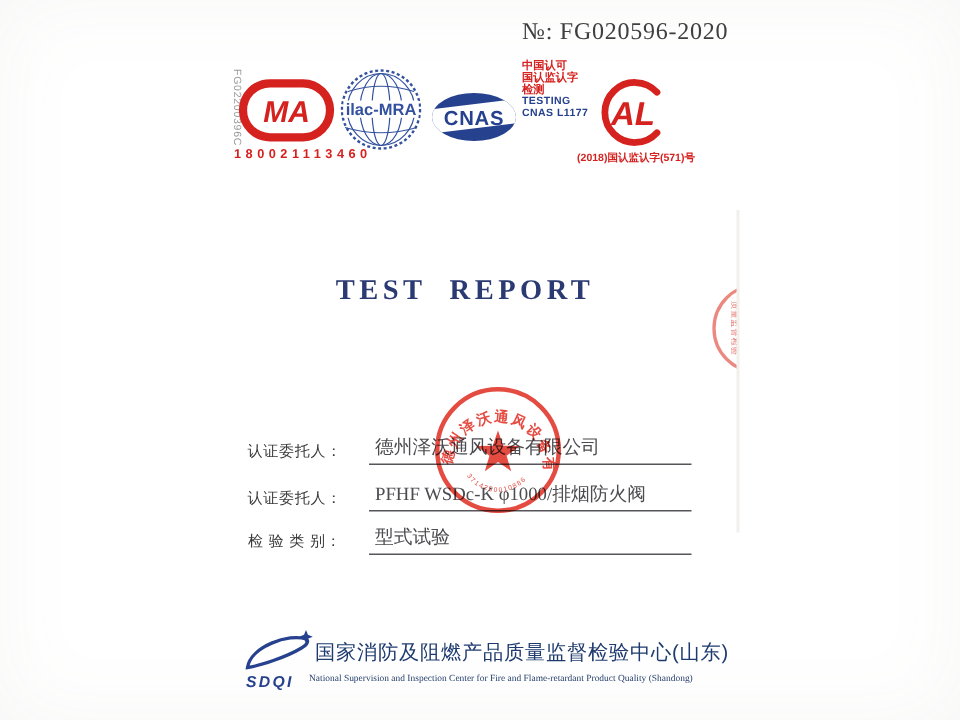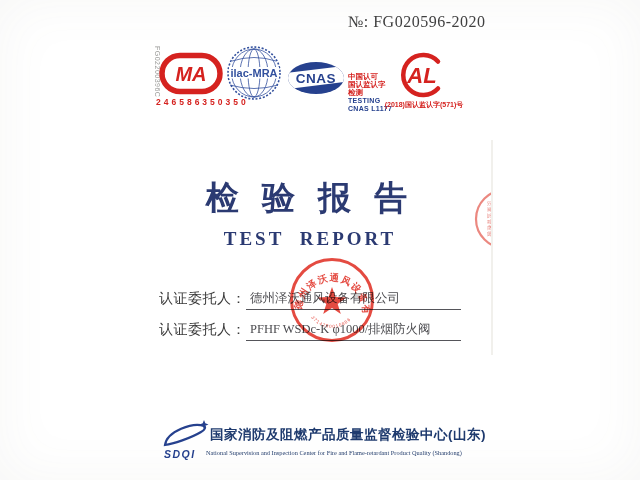--- a/index.html
+++ b/index.html
@@ -13,47 +13,47 @@
   
   .serial { position:absolute; left:348px; top:13px; font-family:"Liberation Serif",serif;
             font-size:16px; color:#3f3f3f; letter-spacing:0.5px; }
   
   .side-code { position:absolute; left:154px; top:46px; writing-mode:vertical-rl;
                text-orientation:sideways; font-size:7px; color:#9a9a98; letter-spacing:0.5px; }
   
   .logo { position:absolute; }
   .cma-num { position:absolute; left:156px; top:97px; color:#d5221f; font-size:8.5px;
              font-weight:bold; letter-spacing:3px; }
-  .cnas-lines { position:absolute; left:348px; top:73px; line-height:7.9px; }
+  .cnas-lines { position:absolute; left:348px; top:40px; line-height:7.9px; }
   .cnas-lines span { display:block; font-size:7.5px; font-weight:bold; }
   .cnas-lines .red { color:#d5221f; }
   .cnas-lines .navy { color:#26418e; font-size:7px; letter-spacing:0.3px; }
   .cal-caption { position:absolute; left:384px; top:100px; width:80px; text-align:center;
                  color:#d5221f; font-size:7px; font-weight:bold; white-space:nowrap; }
   
   .title-wrap { position:absolute; left:150px; top:176px; width:320px; text-align:center; }
   .title-zh { font-size:33px; font-weight:bold; color:#2b3a72; letter-spacing:7px; white-space:nowrap; }
   .title-en { margin-top:7px; font-family:"Liberation Serif",serif; font-size:19px; font-weight:bold;
               color:#2b3a72; letter-spacing:3px; word-spacing:8px;text-align:center; }
   
   .field { position:absolute; left:147px; white-space:nowrap; }
-  .field .lbl { display:inline-block; width:99px; text-align:right; font-size:14px;
+  .field .lbl { display:inline-block; width:99px; text-align:center; font-size:10px;
                 color:#3a3a3a; letter-spacing:0.5px; vertical-align:bottom; padding-bottom:2px;}
   .field .val { display:inline-block; width:215px; font-size:12.5px; color:#4c4c50;
                 border-bottom:1px solid #55555a; padding:0 0 2px 4px; vertical-align:bottom;
                 font-family:"Liberation Serif",serif; }
   .f1 { top:290px; } .f2 { top:321px; } .f3 { top:350px; }
   
   .main-seal { position:absolute; left:288px; top:256px; mix-blend-mode:multiply; opacity:0.92; }
   .edge-seal-clip { position:absolute; left:458px; top:186px; width:34px; height:66px;
                     overflow:hidden; mix-blend-mode:multiply; opacity:0.8; }
   .page-edge { position:absolute; left:491px; top:140px; width:2px; height:215px;
                background:#f1f0ec; }
   
-  .footer-zh { position:absolute; left:210px; top:426px; font-size:13.5px; font-weight:bold;
+  .footer-zh { position:absolute; left:210px; top:426px; font-size:13.5px; font-weight:normal;
                color:#1e3a6e; letter-spacing:0.5px; white-space:nowrap; }
   .footer-en { position:absolute; left:206px; top:449px; font-family:"Liberation Serif",serif;
                font-size:6.3px; color:#27406f; white-space:nowrap; }
   svg text { font-family:"Liberation Sans", sans-serif; }
 </style>
 </head>
 <body>
 
 <div class="paper">
 
@@ -61,21 +61,21 @@
     <span>№:</span>
     <span>FG020596-2020</span>
   </div>
 
   <div class="side-code">FG02200396C</div>
 
   <svg class="logo" style="left:158px; top:51px;" width="66" height="45" viewBox="0 0 66 45">
     <rect x="4" y="4.5" width="58" height="36" rx="18" fill="none" stroke="#d5221f" stroke-width="5.5"></rect>
     <text x="33" y="30" text-anchor="middle" font-size="20" font-weight="bold" font-style="italic" fill="#d5221f">MA</text>
   </svg>
-  <div class="cma-num">246586350350</div>
+  <div class="cma-num">180021113460</div>
 
   <svg class="logo" style="left:226px; top:45px;" width="56" height="56" viewBox="0 0 56 56">
     <circle cx="28" cy="28" r="26" fill="none" stroke="#33519e" stroke-width="1.6" stroke-dasharray="2 1.7"></circle>
     <ellipse cx="28" cy="28" rx="22.5" ry="24" fill="none" stroke="#33519e" stroke-width="0.8"></ellipse>
     <ellipse cx="28" cy="28" rx="14" ry="24" fill="none" stroke="#33519e" stroke-width="0.8"></ellipse>
     <ellipse cx="28" cy="28" rx="6" ry="24" fill="none" stroke="#33519e" stroke-width="0.8"></ellipse>
     <path d="M6,16 Q28,9 50,16" fill="none" stroke="#33519e" stroke-width="0.8"></path>
     <path d="M4,40 Q28,47 52,40" fill="none" stroke="#33519e" stroke-width="0.8"></path>
     <rect x="3" y="22" width="50" height="11.5" fill="#ffffff"></rect>
     <text x="28" y="31.5" text-anchor="middle" font-size="11" font-weight="bold" fill="#33519e">ilac-MRA</text>
@@ -101,29 +101,31 @@
     <span class="navy">CNAS L1177</span>
   </div>
 
   <svg class="logo" style="left:397px; top:50px;" width="50" height="50" viewBox="0 0 50 50">
     <path d="M41,11.5 A20,20 0 1 0 41,38.5" fill="none" stroke="#d5221f" stroke-width="4.5" stroke-linecap="round"></path>
     <text x="25" y="33" text-anchor="middle" font-size="22" font-weight="bold" font-style="italic" fill="#d5221f">AL</text>
   </svg>
   <div class="cal-caption">(2018)国认监认字(571)号</div>
 
   <div class="title-wrap">
-    <div class="title-zh">检 验 报 告</div>
     <div class="title-en">TEST REPORT</div>
   </div>
 
   <div class="field f1">
     <span class="lbl">认证委托人：</span><span class="val">德州泽沃通风设备有限公司</span>
   </div>
   <div class="field f2">
     <span class="lbl">认证委托人：</span><span class="val">PFHF WSDc-K φ1000/排烟防火阀</span>
+  </div>
+  <div class="field f3">
+    <span class="lbl">检 验 类 别：</span><span class="val">型式试验</span>
   </div>
 
   <svg class="main-seal" width="88" height="88" viewBox="0 0 88 88">
     <defs>
       <path id="sealArc" d="M 13,56 A 31,31 0 1 1 75,56" fill="none"></path>
       <path id="digitArc" d="M 21,58 A 26,26 0 0 0 67,58" fill="none"></path>
     </defs>
     <circle cx="44" cy="44" r="40.5" fill="none" stroke="#e23b31" stroke-width="3"></circle>
     <text font-size="9.5" font-weight="bold" fill="#e23b31" letter-spacing="1.5">
       <textPath href="#sealArc" startOffset="2">德州泽沃通风设备有限公司</textPath>

